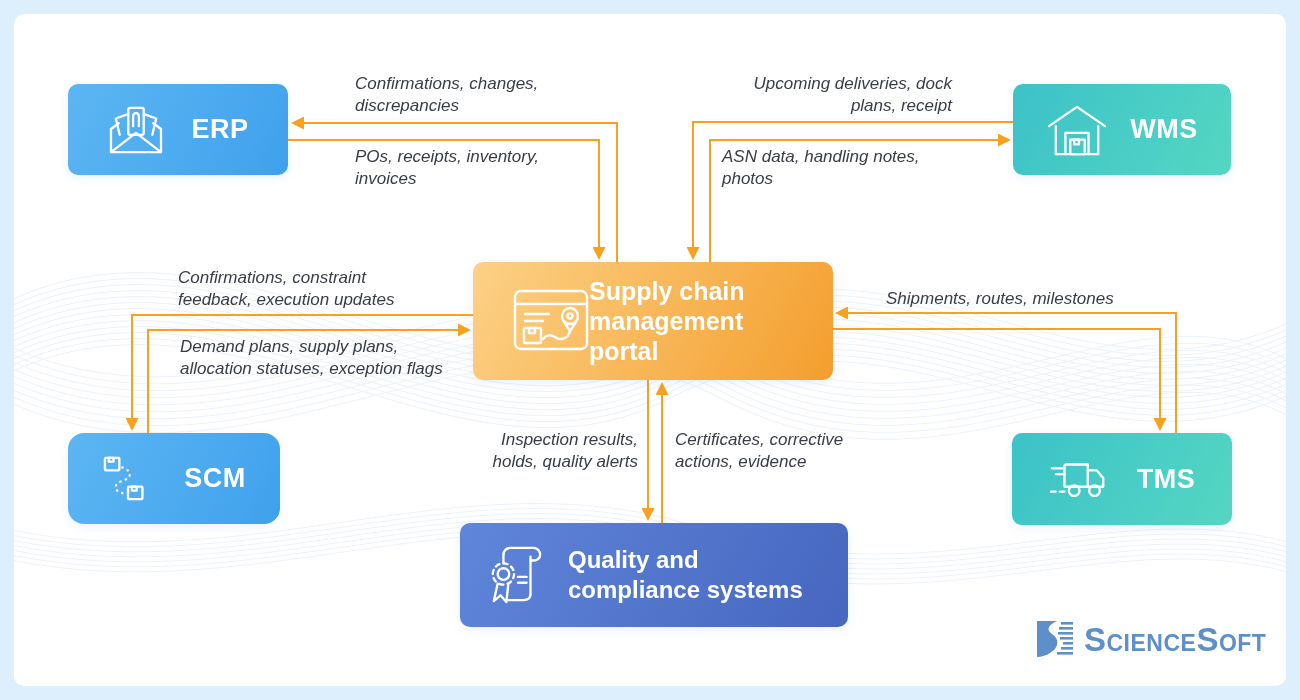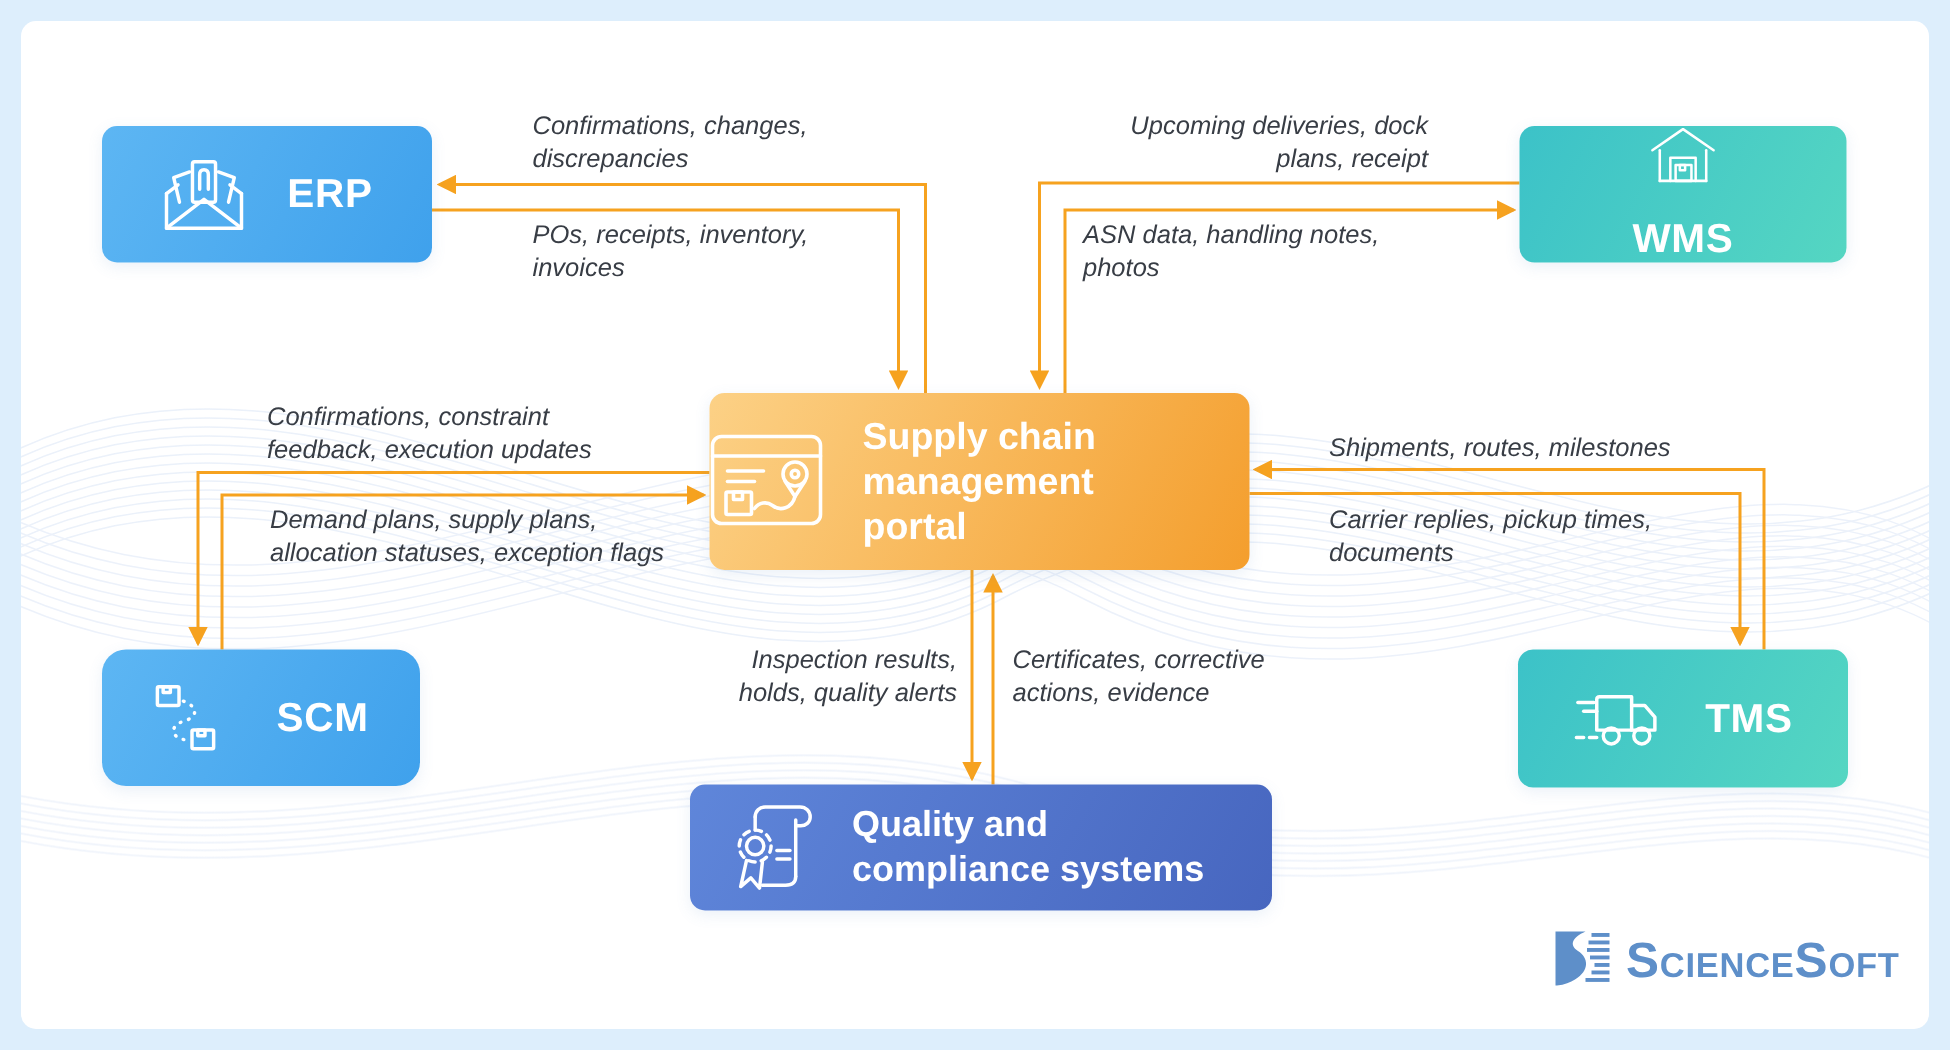--- a/index.html
+++ b/index.html
@@ -113,36 +113,36 @@
         <path d="M27,22 L27,12 Q27,8.5 30,8.5 Q33,8.5 33,12 L33,22"></path>
         <path d="M4,25 L4,49 L56,49 L56,25"></path>
         <path d="M4,49 L30,29 L56,49"></path>
         <path d="M4,25 L12,19"></path>
           <path d="M56,25 L48,19"></path>
       </g>
     </svg>
     <div class="nlabel">ERP</div>
   </div>
 
-  <div class="node g-teal" style="left:1013px;top:84px;width:218px;height:91px;gap:22px;flex-direction:column;">
+  <div class="node g-teal" style="left:1013px;top:84px;width:218px;height:91px;gap:22px;">
     <svg width="62" height="52" viewBox="0 0 64 54">
       <g class="st">
         <path d="M3,23 L32,3 L61,23"></path>
         <path d="M10,23 L10,52"></path>
           <path d="M54,23 L54,52"></path>
         <path d="M10,52 L54,52"></path>
         <path d="M20,52 L20,30 L44,30 L44,52"></path>
         <rect x="25" y="37" width="15" height="15"></rect>
         <rect x="29" y="37" width="5" height="5"></rect>
       </g>
     </svg>
     <div class="nlabel">WMS</div>
   </div>
 
-  <div class="node g-orange" style="left:473px;top:262px;width:360px;height:118px;gap:26px;justify-content:flex-start;box-sizing:border-box;">
+  <div class="node g-orange" style="left:473px;top:262px;width:360px;height:118px;justify-content:flex-start;padding-left:40px;box-sizing:border-box;">
     <svg width="76" height="64" viewBox="0 0 76 64">
       <g class="st">
         <rect x="2" y="2" width="72" height="58" rx="6"></rect>
         <path d="M2,15 H74"></path>
         <path d="M12,25 H36"></path>
           <path d="M12,32 H30"></path>
         <rect x="11" y="39" width="17" height="15" rx="1"></rect>
         <rect x="16" y="39" width="6" height="5"></rect>
         <circle cx="57" cy="27" r="8"></circle>
         <circle cx="57" cy="27" r="2.5"></circle>
@@ -176,21 +176,21 @@
         <circle cx="26" cy="35" r="5.5"></circle>
         <circle cx="47" cy="35" r="5.5"></circle>
         <path d="M3,12 H14"></path>
           <path d="M7,18 H16"></path>
         <path d="M2,36 H18" stroke-dasharray="5 4"></path>
       </g>
     </svg>
     <div class="nlabel">TMS</div>
   </div>
 
-  <div class="node g-indigo" style="left:460px;top:523px;width:388px;height:84px;gap:24px;justify-content:flex-start;padding-left:28px;box-sizing:border-box;">
+  <div class="node g-indigo" style="left:460px;top:523px;width:388px;height:104px;gap:24px;justify-content:flex-start;padding-left:28px;box-sizing:border-box;">
     <svg width="56" height="60" viewBox="0 0 58 62">
       <g class="st" stroke-width="2.2">
         <path d="M16,10 C16,6 19,3 23,3 L47,3 C51,3 54,6 54,10 C54,13.5 51,16 47.5,16 L44,16"></path>
         <path d="M44,12 L44,51"></path>
         <path d="M44,51 Q44,57 37,57 L21,57"></path>
         <path d="M16,10 L16,19"></path>
         <path d="M31,33 H40"></path>
           <path d="M31,39 H40"></path>
         <circle cx="16" cy="30" r="11" stroke-dasharray="4.3 4.3"></circle>
         <circle cx="16" cy="30" r="6"></circle>
@@ -207,22 +207,20 @@
 invoices</div>
   <div class="flabel" style="left:722px;top:73px;width:230px;text-align:right;">Upcoming deliveries, dock
 plans, receipt</div>
   <div class="flabel" style="left:722px;top:146px;width:240px;">ASN data, handling notes,
 photos</div>
   <div class="flabel" style="left:178px;top:267px;width:250px;">Confirmations, constraint
 feedback, execution updates</div>
   <div class="flabel" style="left:180px;top:336px;width:300px;">Demand plans, supply plans,
 allocation statuses, exception flags</div>
   <div class="flabel" style="left:886px;top:288px;width:280px;">Shipments, routes, milestones</div>
-  <div class="flabel" style="left:886px;top:336px;width:260px;">Carrier replies, pickup times,
-documents</div>
   <div class="flabel" style="left:458px;top:429px;width:180px;text-align:right;">Inspection results,
 holds, quality alerts</div>
   <div class="flabel" style="left:675px;top:429px;width:210px;">Certificates, corrective
 actions, evidence</div>
 
   <div class="logo">
     <svg width="40" height="40" viewBox="0 0 40 40">
       <g fill="#5e8fc9">
         <path d="M2,1 L22,1 C13,5 11,10 17,14 C24,18.5 25,27 15,33 C12,35 8,36.5 3,37 L2,37 Z"></path>
         <rect x="26" y="2" width="12" height="2.6"></rect>

